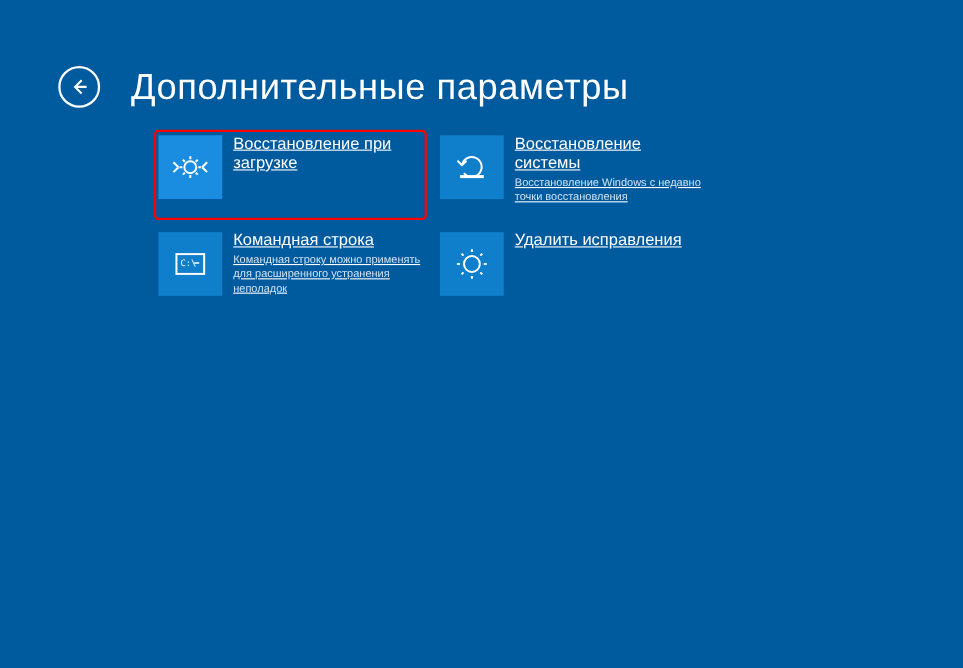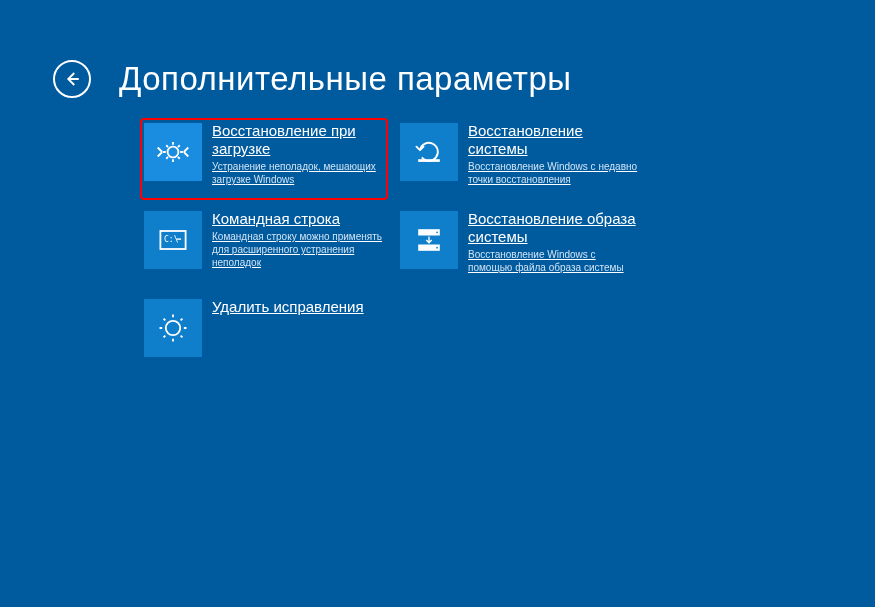--- a/index.html
+++ b/index.html
@@ -117,21 +117,20 @@
   <div class="tile highlighted">
     <div class="tile-icon">
       <svg class="icon-svg" viewBox="0 0 40 40" fill="none" stroke="#ffffff" stroke-width="2">
         <path d="M8 20 L3 15 M8 20 L3 25 M32 20 L37 15 M32 20 L37 25"></path>
         <circle cx="20" cy="20" r="6" fill="none"></circle>
         <path d="M20 12 L20 9 M20 28 L20 31 M12 20 L9 20 M28 20 L31 20 M14.5 14.5 L12.5 12.5 M25.5 25.5 L27.5 27.5 M25.5 14.5 L27.5 12.5 M14.5 25.5 L12.5 27.5"></path>
       </svg>
     </div>
     <div class="tile-text">
       <div class="tile-title">Восстановление при загрузке</div>
-      <div class="tile-desc">Устранение неполадок, мешающих загрузке Windows</div>
     </div>
   </div>
 
   <div class="tile">
     <div class="tile-icon">
       <svg class="icon-svg" viewBox="0 0 40 40" fill="none" stroke="#ffffff" stroke-width="2">
         <path d="M10 18 A 10 10 0 1 1 12 26" fill="none"></path>
         <path d="M10 18 L6 14 M10 18 L14 14" stroke-linecap="round"></path>
         <rect x="8" y="28" width="24" height="3" fill="#ffffff" stroke="none"></rect>
       </svg>
@@ -149,35 +148,20 @@
         <text x="10" y="22" font-size="9" fill="#ffffff" stroke="none" font-family="monospace">C:\</text>
         <line x1="24" y1="19" x2="29" y2="19" stroke-width="1.5"></line>
       </svg>
     </div>
     <div class="tile-text">
       <div class="tile-title">Командная строка</div>
       <div class="tile-desc">Командная строку можно применять для расширенного устранения неполадок</div>
     </div>
   </div>
 
-  <div class="tile">
-    <div class="tile-icon">
-      <svg class="icon-svg" viewBox="0 0 40 40" fill="none" stroke="#ffffff" stroke-width="1.5">
-        <rect x="8" y="8" width="24" height="7" fill="#ffffff" stroke="none"></rect>
-        <rect x="8" y="25" width="24" height="7" fill="#ffffff" stroke="none"></rect>
-        <circle cx="29" cy="11.5" r="1" fill="#0f7ecb" stroke="none"></circle>
-        <circle cx="29" cy="28.5" r="1" fill="#0f7ecb" stroke="none"></circle>
-        <path d="M20 16 L20 23 M17 20 L20 23 L23 20" stroke="#ffffff"></path>
-      </svg>
-    </div>
-    <div class="tile-text">
-      <div class="tile-title">Восстановление образа системы</div>
-      <div class="tile-desc">Восстановление Windows с помощью файла образа системы</div>
-    </div>
-  </div>
 
   <div class="tile">
     <div class="tile-icon">
       <svg class="icon-svg" viewBox="0 0 40 40" fill="none" stroke="#ffffff" stroke-width="2">
         <circle cx="20" cy="20" r="8" fill="none"></circle>
         <path d="M20 8 L20 5 M20 32 L20 35 M8 20 L5 20 M32 20 L35 20 M11.5 11.5 L9.5 9.5 M28.5 28.5 L30.5 30.5 M28.5 11.5 L30.5 9.5 M11.5 28.5 L9.5 30.5"></path>
       </svg>
     </div>
     <div class="tile-text">
       <div class="tile-title">Удалить исправления</div>

